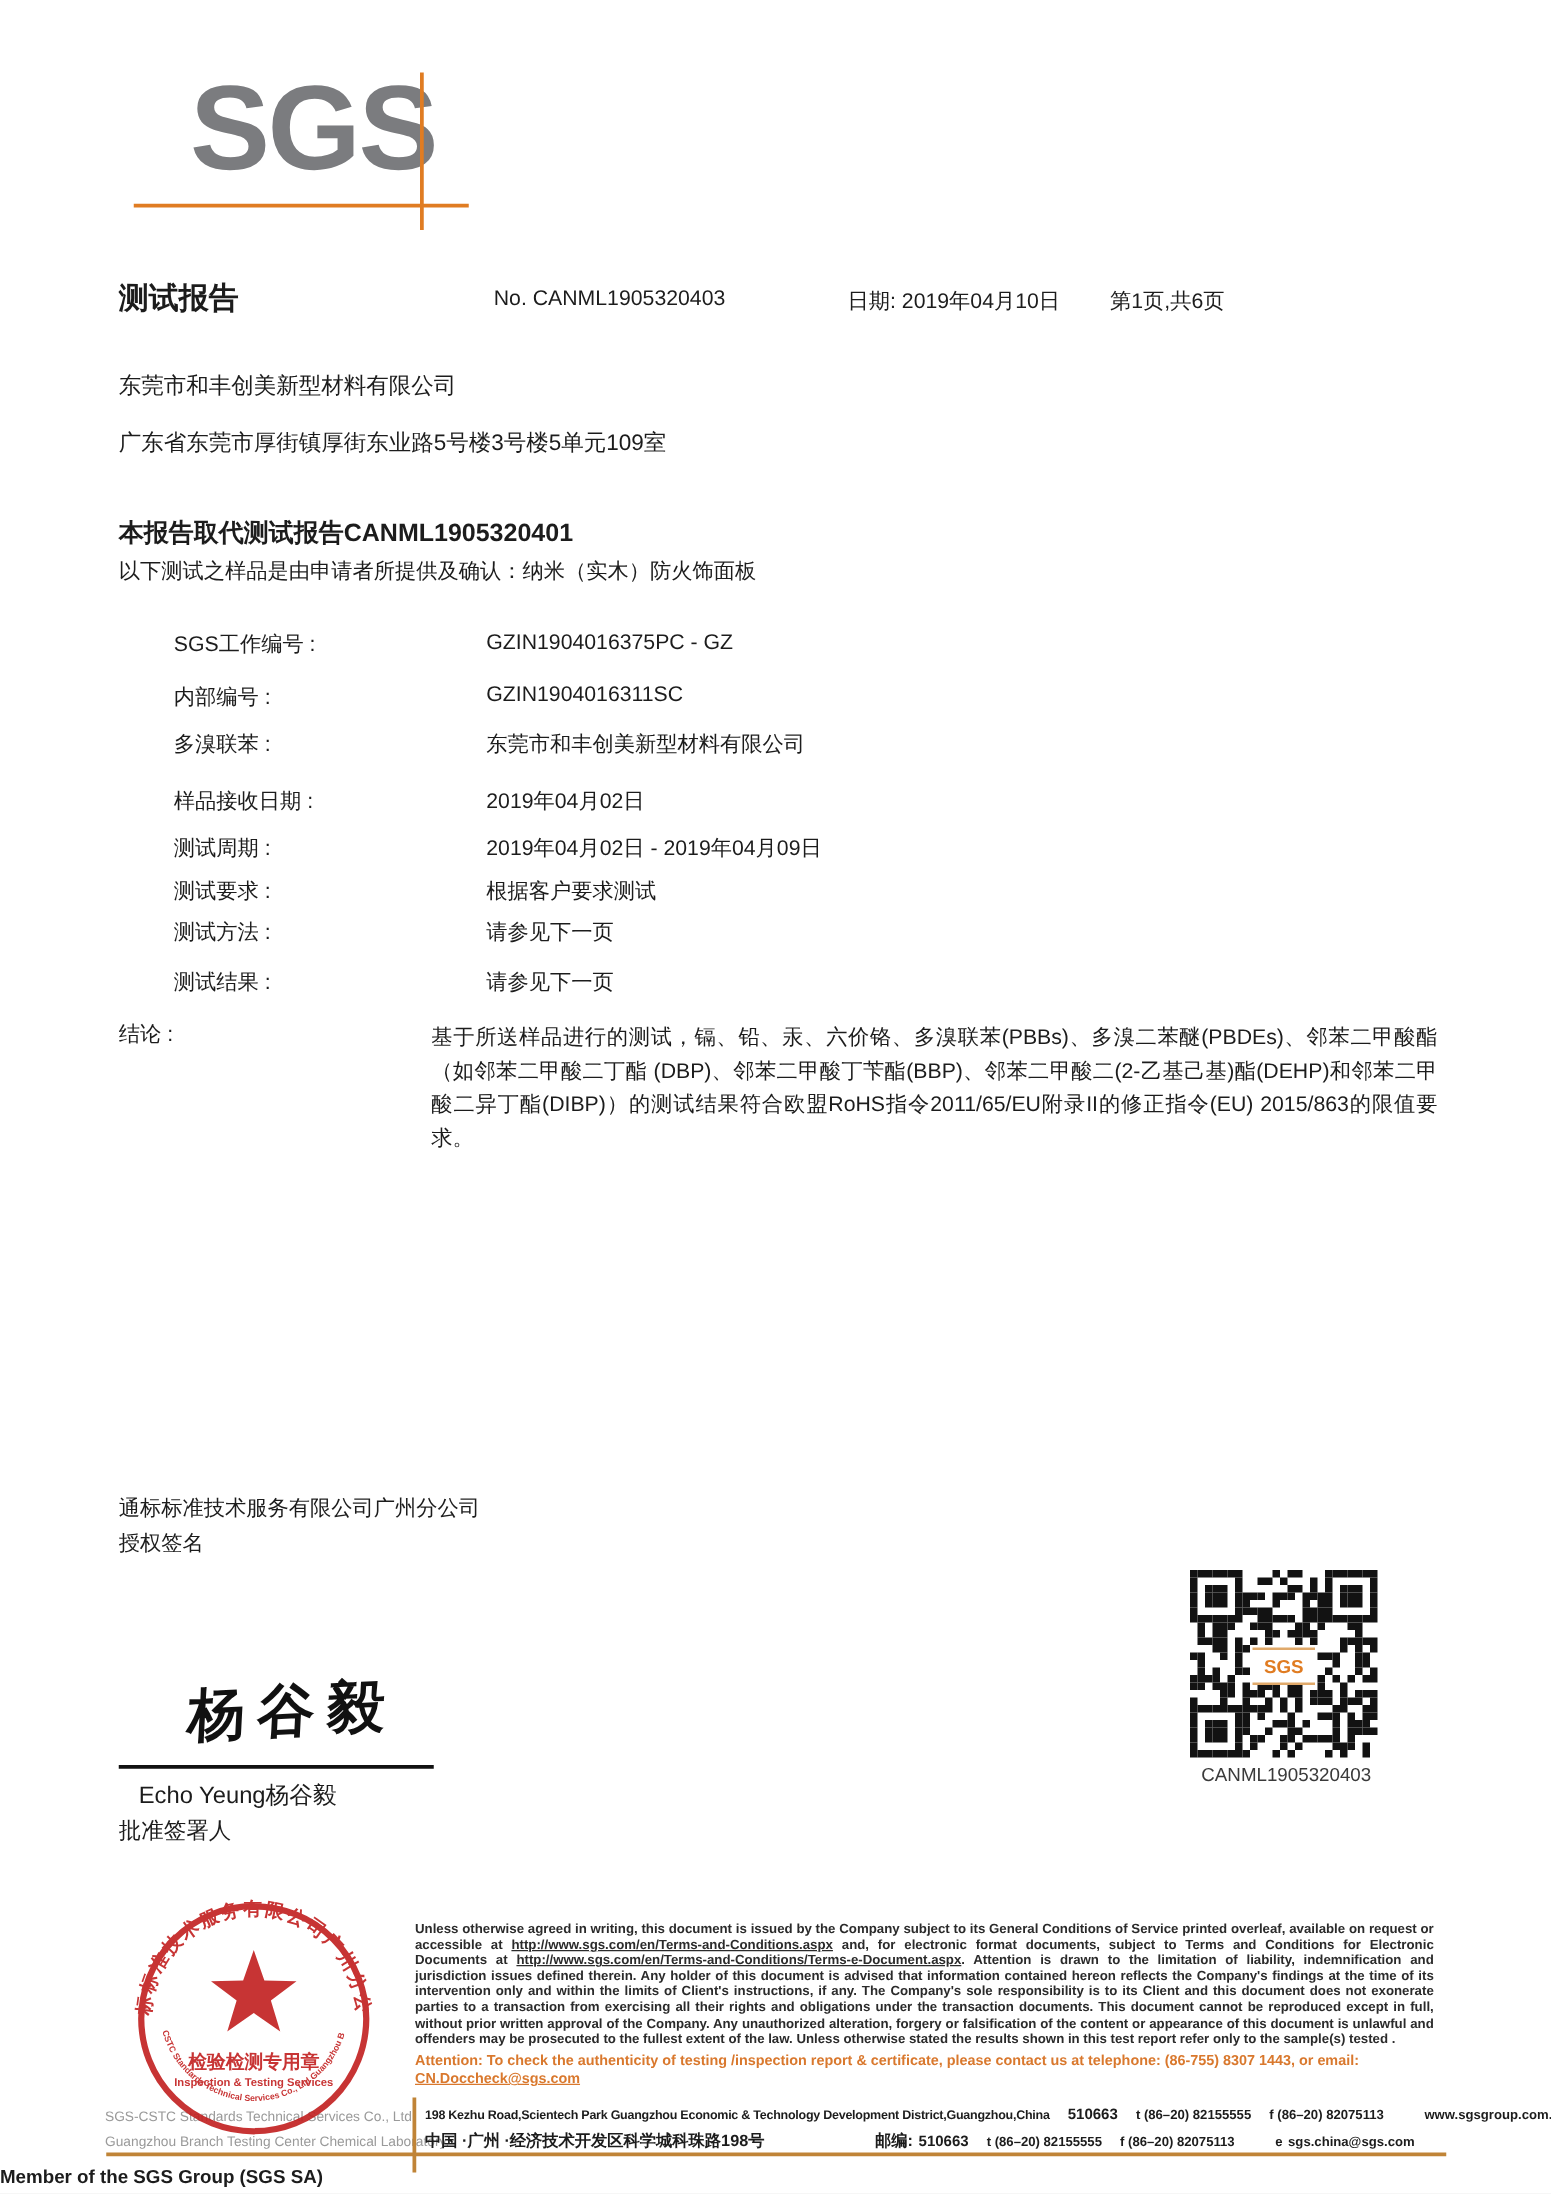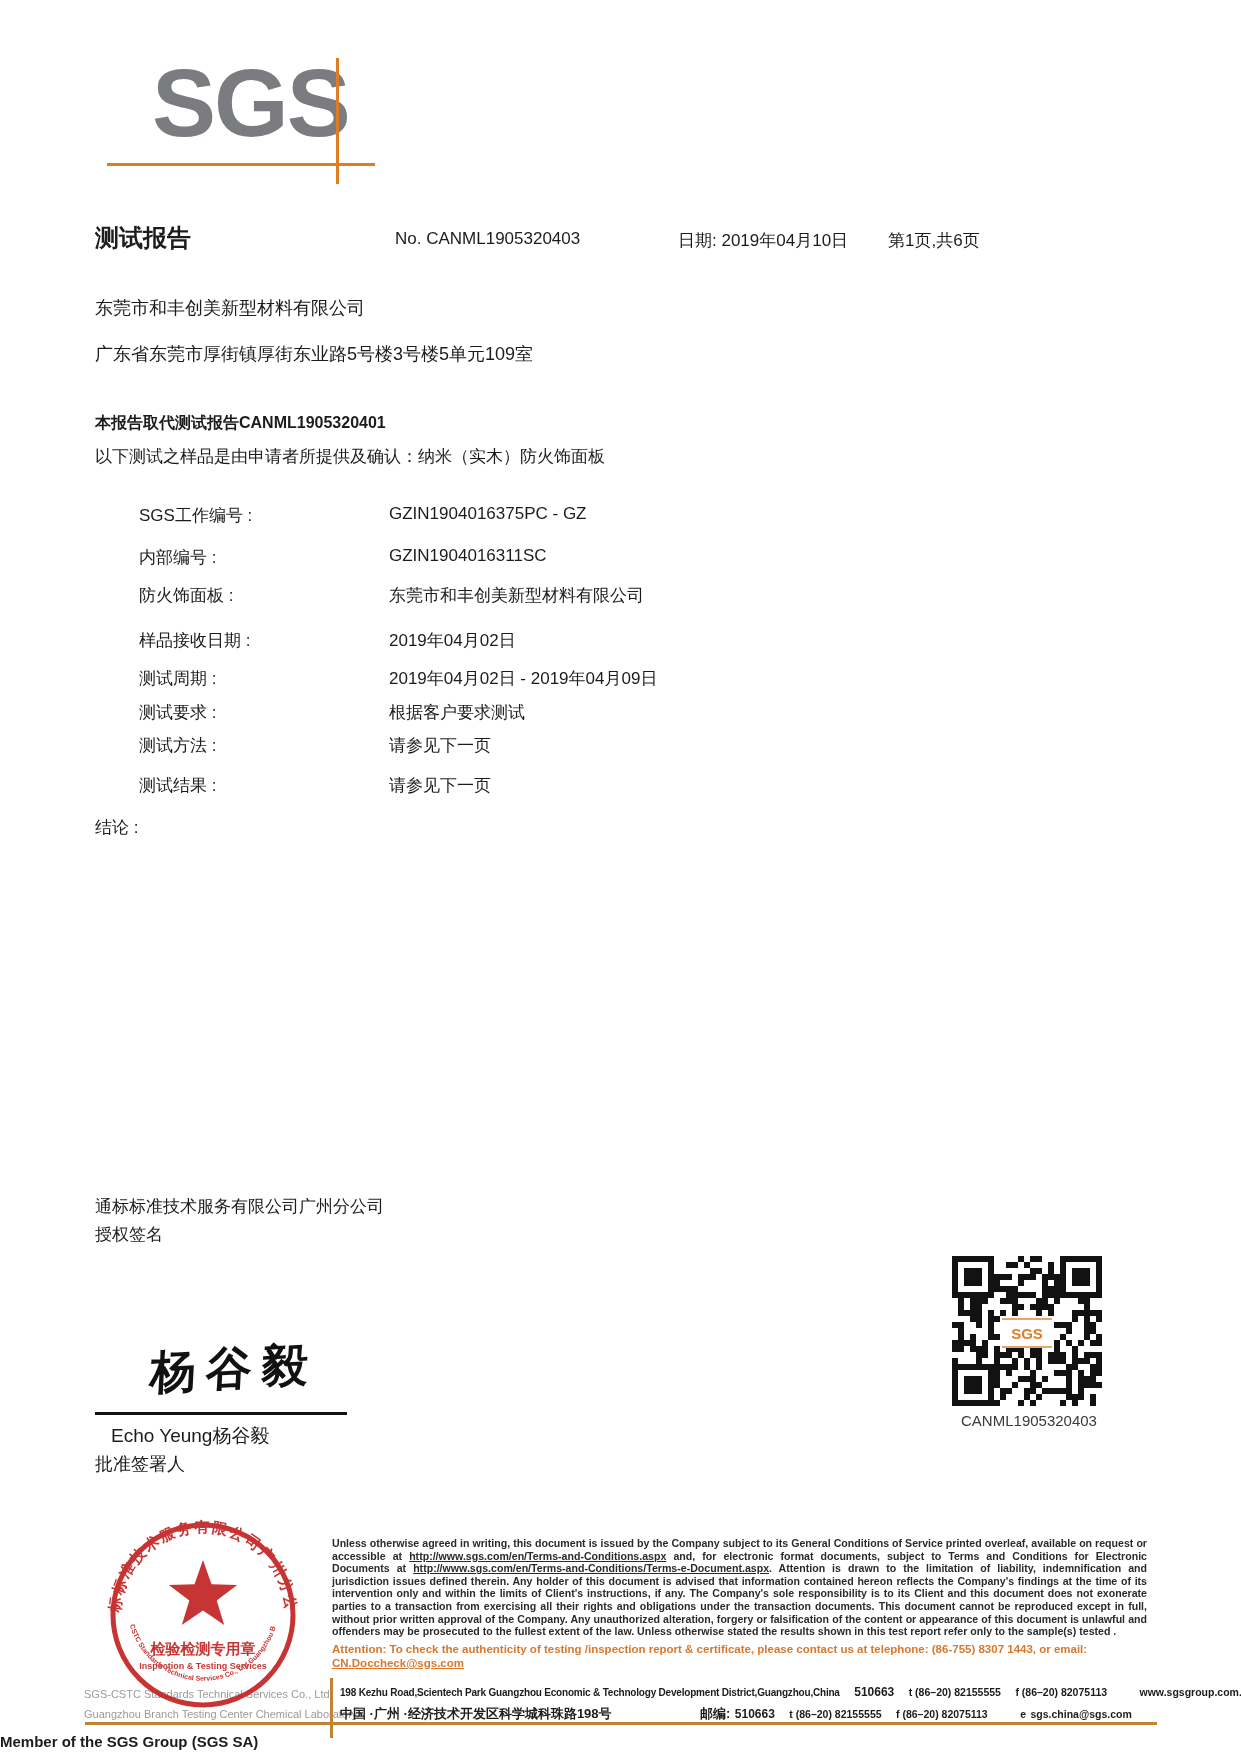--- a/index.html
+++ b/index.html
@@ -19,21 +19,21 @@
   
   .report-title{left:95px;top:222px;font-size:24px;font-weight:bold;}
   .hdr-meta{top:229px;font-size:17px;}
   .hdr-no{left:395px;}
   .hdr-date{left:678px;}
   .hdr-page{left:888px;}
 
   
   .applicant-name{left:95px;top:296px;font-size:18px;}
   .applicant-addr{left:95px;top:342px;font-size:18px;}
-  .replace-note{left:95px;top:413px;font-size:16px;font-weight:bold;}
+  .replace-note{left:95px;top:413px;font-size:20px;font-weight:bold;}
   .sample-note{left:95px;top:435px;font-size:17px;margin-top:10px;}
 
   
   .frow{left:95px;width:1050px;font-size:17px;}
   .frow .lbl{display:inline-block;width:250px;vertical-align:top;margin-left:44px;}
   .frow .val{display:inline-block;vertical-align:top;}
   .r0{top:504px;} .r1{top:546px;} .r2{top:584px;} .r3{top:629px;}
   .r4{top:667px;} .r5{top:701px;} .r6{top:734px;} .r7{top:774px;}
 
   .concl{left:95px;top:816px;width:1055px;font-size:17px;}
@@ -99,29 +99,30 @@
   <div class="abs hdr-meta hdr-date">日期: 2019年04月10日</div>
   <div class="abs hdr-meta hdr-page">第1页,共6页</div>
 
   <div class="abs applicant-name">东莞市和丰创美新型材料有限公司</div>
   <div class="abs applicant-addr">广东省东莞市厚街镇厚街东业路5号楼3号楼5单元109室</div>
   <div class="abs replace-note">本报告取代测试报告CANML1905320401</div>
   <div class="abs sample-note">以下测试之样品是由申请者所提供及确认：纳米（实木）防火饰面板</div>
 
   <div class="abs frow r0"><span class="lbl">SGS工作编号 :</span><span class="val">GZIN1904016375PC - GZ</span></div>
   <div class="abs frow r1"><span class="lbl">内部编号 :</span><span class="val">GZIN1904016311SC</span></div>
-  <div class="abs frow r2"><span class="lbl">防火饰面板 :</span><span class="val">东莞市和丰创美新型材料有限公司</span></div>
+  <div class="abs frow r2"><span class="lbl">多溴联苯 :</span><span class="val">东莞市和丰创美新型材料有限公司</span></div>
   <div class="abs frow r3"><span class="lbl">样品接收日期 :</span><span class="val">2019年04月02日</span></div>
   <div class="abs frow r4"><span class="lbl">测试周期 :</span><span class="val">2019年04月02日 - 2019年04月09日</span></div>
   <div class="abs frow r5"><span class="lbl">测试要求 :</span><span class="val">根据客户要求测试</span></div>
   <div class="abs frow r6"><span class="lbl">测试方法 :</span><span class="val">请参见下一页</span></div>
   <div class="abs frow r7"><span class="lbl">测试结果 :</span><span class="val">请参见下一页</span></div>
 
   <div class="abs concl">
     <span class="lbl">结论 :</span>
+    <div class="txt">基于所送样品进行的测试，镉、铅、汞、六价铬、多溴联苯(PBBs)、多溴二苯醚(PBDEs)、邻苯二甲酸酯（如邻苯二甲酸二丁酯 (DBP)、邻苯二甲酸丁苄酯(BBP)、邻苯二甲酸二(2-乙基己基)酯(DEHP)和邻苯二甲酸二异丁酯(DIBP)）的测试结果符合欧盟RoHS指令2011/65/EU附录II的修正指令(EU) 2015/863的限值要求。</div>
   </div>
 
   <div class="abs sign-company">通标标准技术服务有限公司广州分公司</div>
   <div class="abs sign-auth">授权签名</div>
   <div class="abs signature">杨谷毅</div>
   <div class="abs sign-line"></div>
   <div class="abs signer-name">Echo Yeung杨谷毅</div>
   <div class="abs signer-title">批准签署人</div>
 
   <div class="abs qr-wrap">

